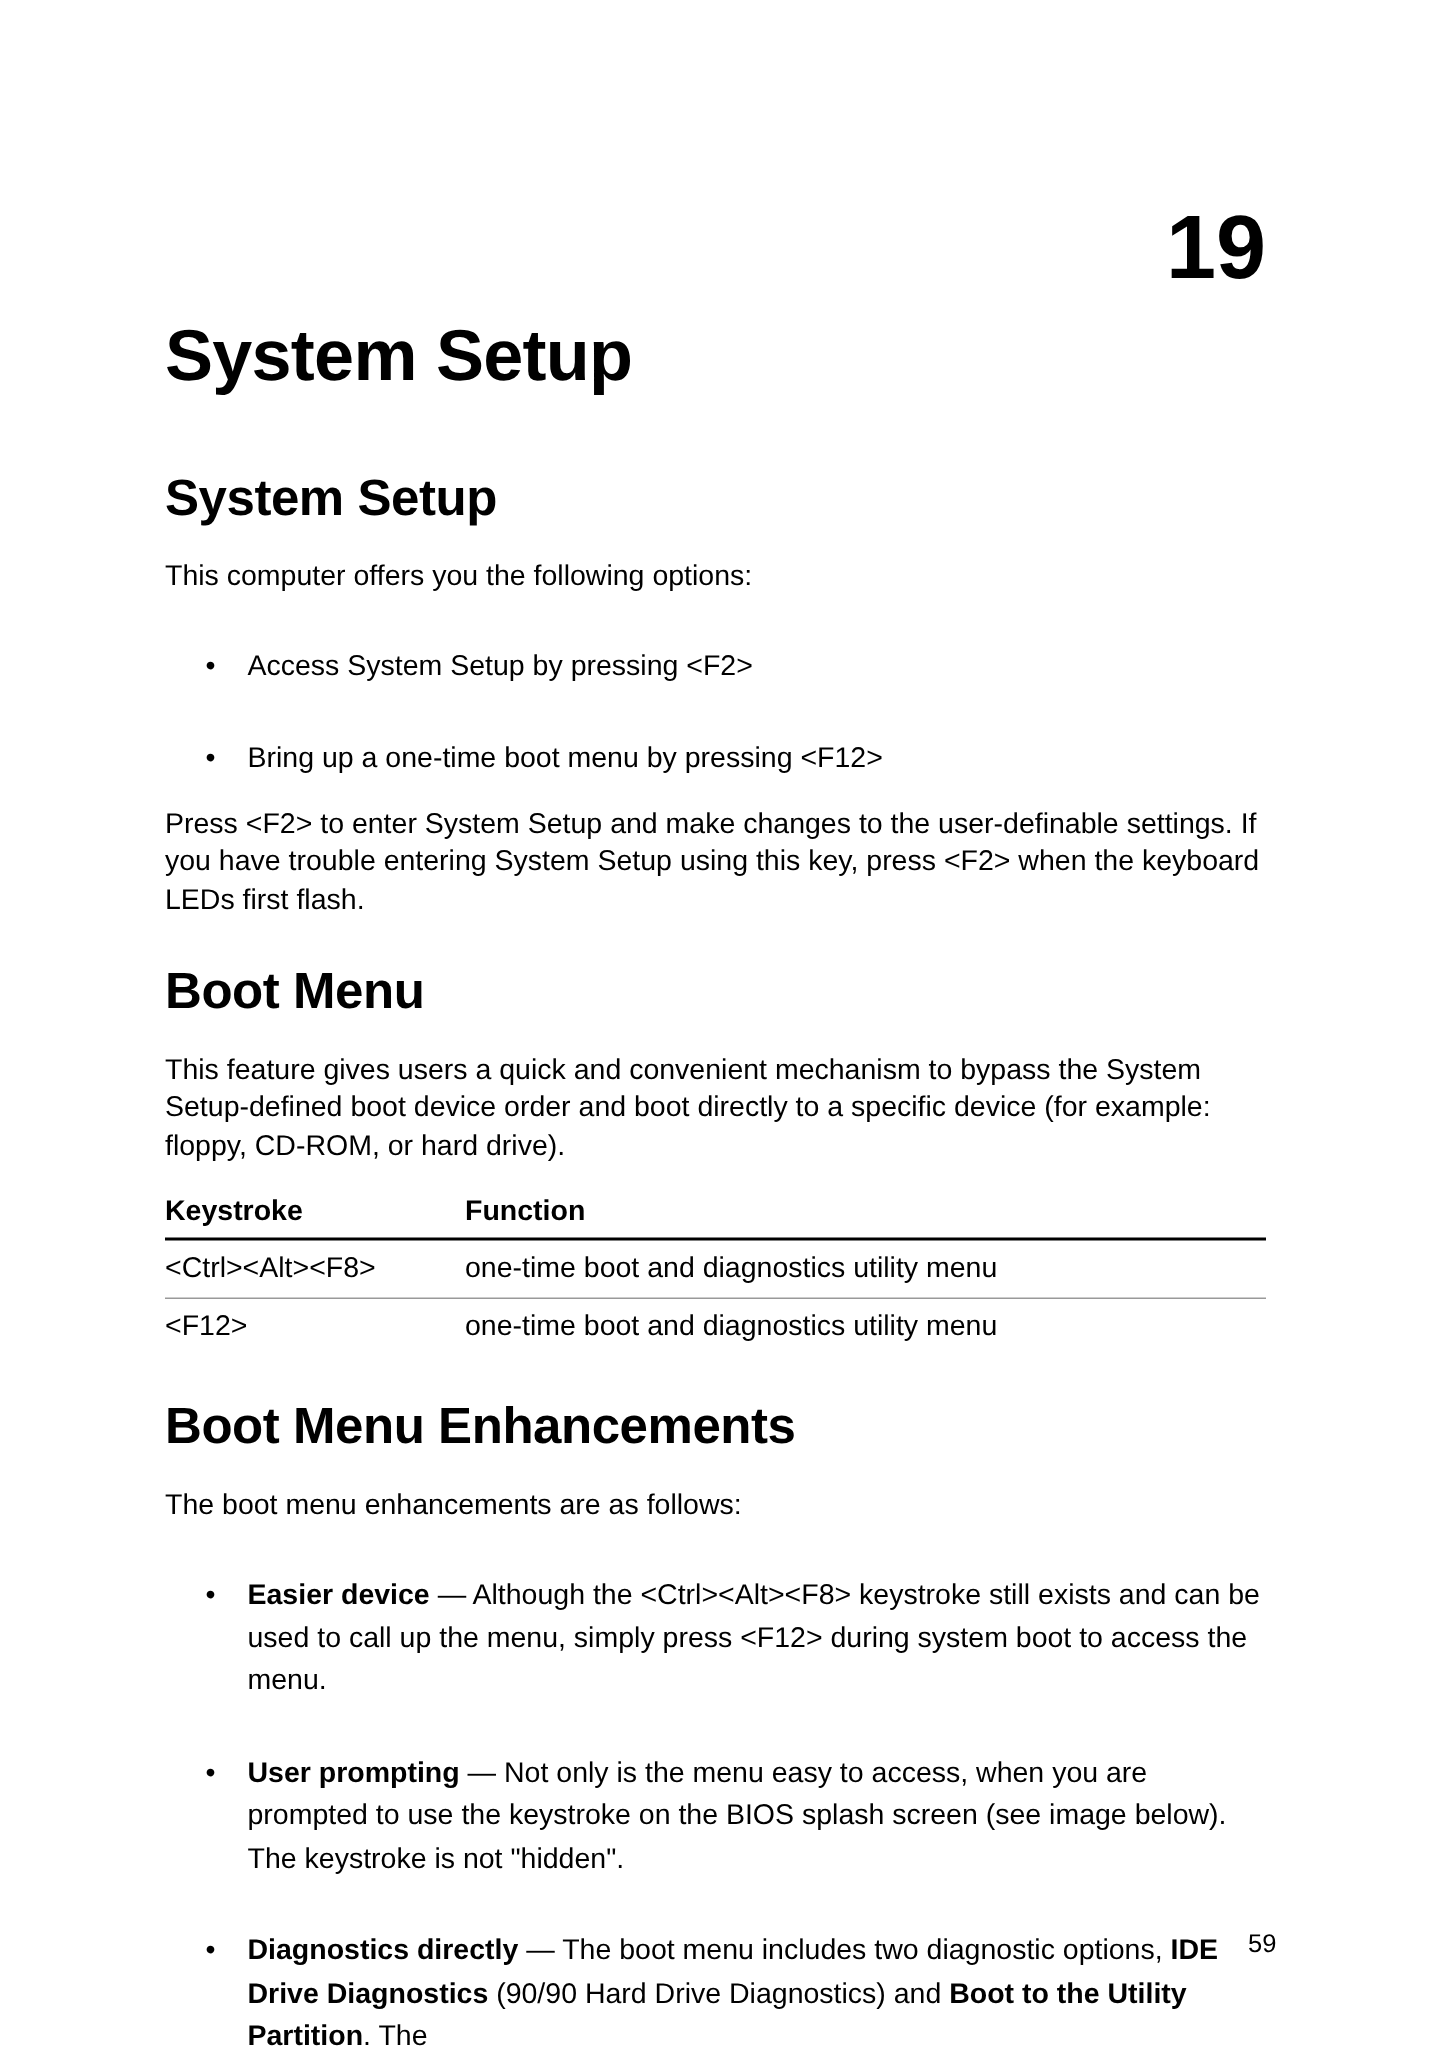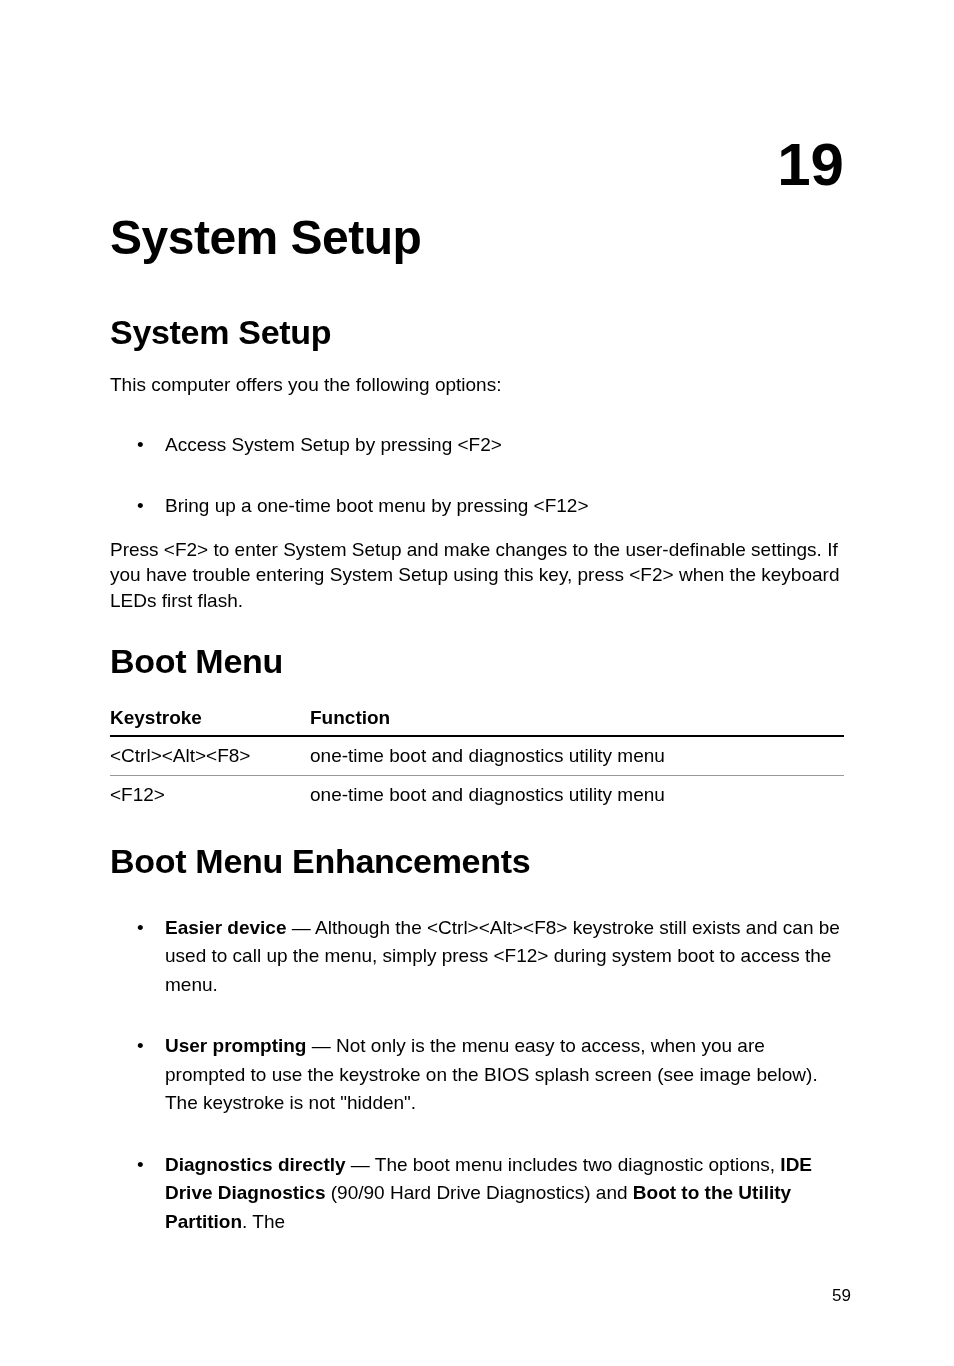--- a/index.html
+++ b/index.html
@@ -113,20 +113,21 @@
   <p class="body-text">This computer offers you the following options:</p>
   <ul class="bullet-list">
     <li>Access System Setup by pressing &lt;F2&gt;</li>
     <li>Bring up a one-time boot menu by pressing &lt;F12&gt;</li>
   </ul>
   <p class="body-text">Press &lt;F2&gt; to enter System Setup and make changes to the user-definable settings. If you have trouble entering System Setup using this key, press &lt;F2&gt; when the keyboard LEDs first flash.</p>
 </div>
 
 <div class="section-block">
   <h2 class="section-title">Boot Menu</h2>
+  <p class="body-text">This feature gives users a quick and convenient mechanism to bypass the System Setup-defined boot device order and boot directly to a specific device (for example: floppy, CD-ROM, or hard drive).</p>
   <table class="keystroke-table">
     <thead>
       <tr>
         <th>Keystroke</th>
         <th>Function</th>
       </tr>
     </thead>
     <tbody>
       <tr>
         <td>&lt;Ctrl&gt;&lt;Alt&gt;&lt;F8&gt;</td>
@@ -135,20 +136,21 @@
       <tr>
         <td>&lt;F12&gt;</td>
         <td>one-time boot and diagnostics utility menu</td>
       </tr>
     </tbody>
   </table>
 </div>
 
 <div class="section-block">
   <h2 class="section-title">Boot Menu Enhancements</h2>
+  <p class="body-text">The boot menu enhancements are as follows:</p>
   <ul class="bullet-list">
     <li>
       <span class="bold">Easier device</span><span> — Although the &lt;Ctrl&gt;&lt;Alt&gt;&lt;F8&gt; keystroke still exists and can be used to call up the menu, simply press &lt;F12&gt; during system boot to access the menu.</span>
     </li>
     <li>
       <span class="bold">User prompting</span><span> — Not only is the menu easy to access, when you are prompted to use the keystroke on the BIOS splash screen (see image below). The keystroke is not "hidden".</span>
     </li>
     <li>
       <span class="bold">Diagnostics directly</span><span> — The boot menu includes two diagnostic options, </span><span class="bold">IDE Drive Diagnostics</span><span> (90/90 Hard Drive Diagnostics) and </span><span class="bold">Boot to the Utility Partition</span><span>. The</span>
     </li>

